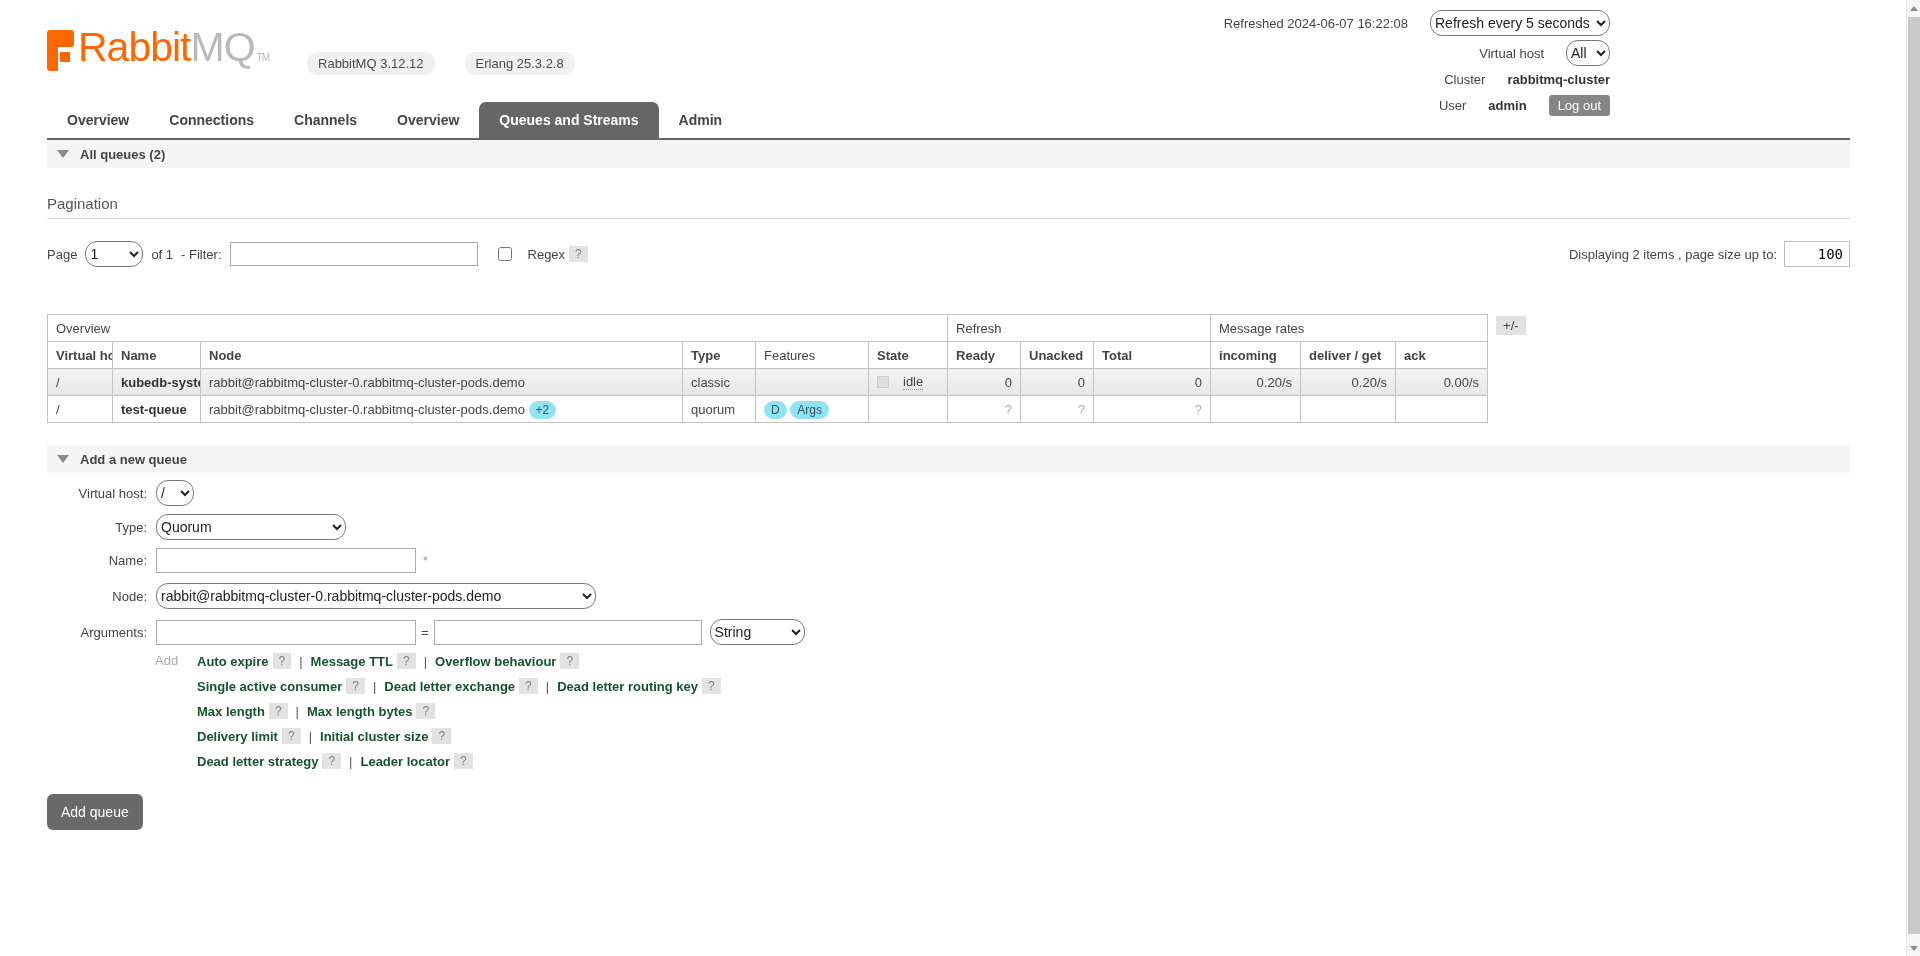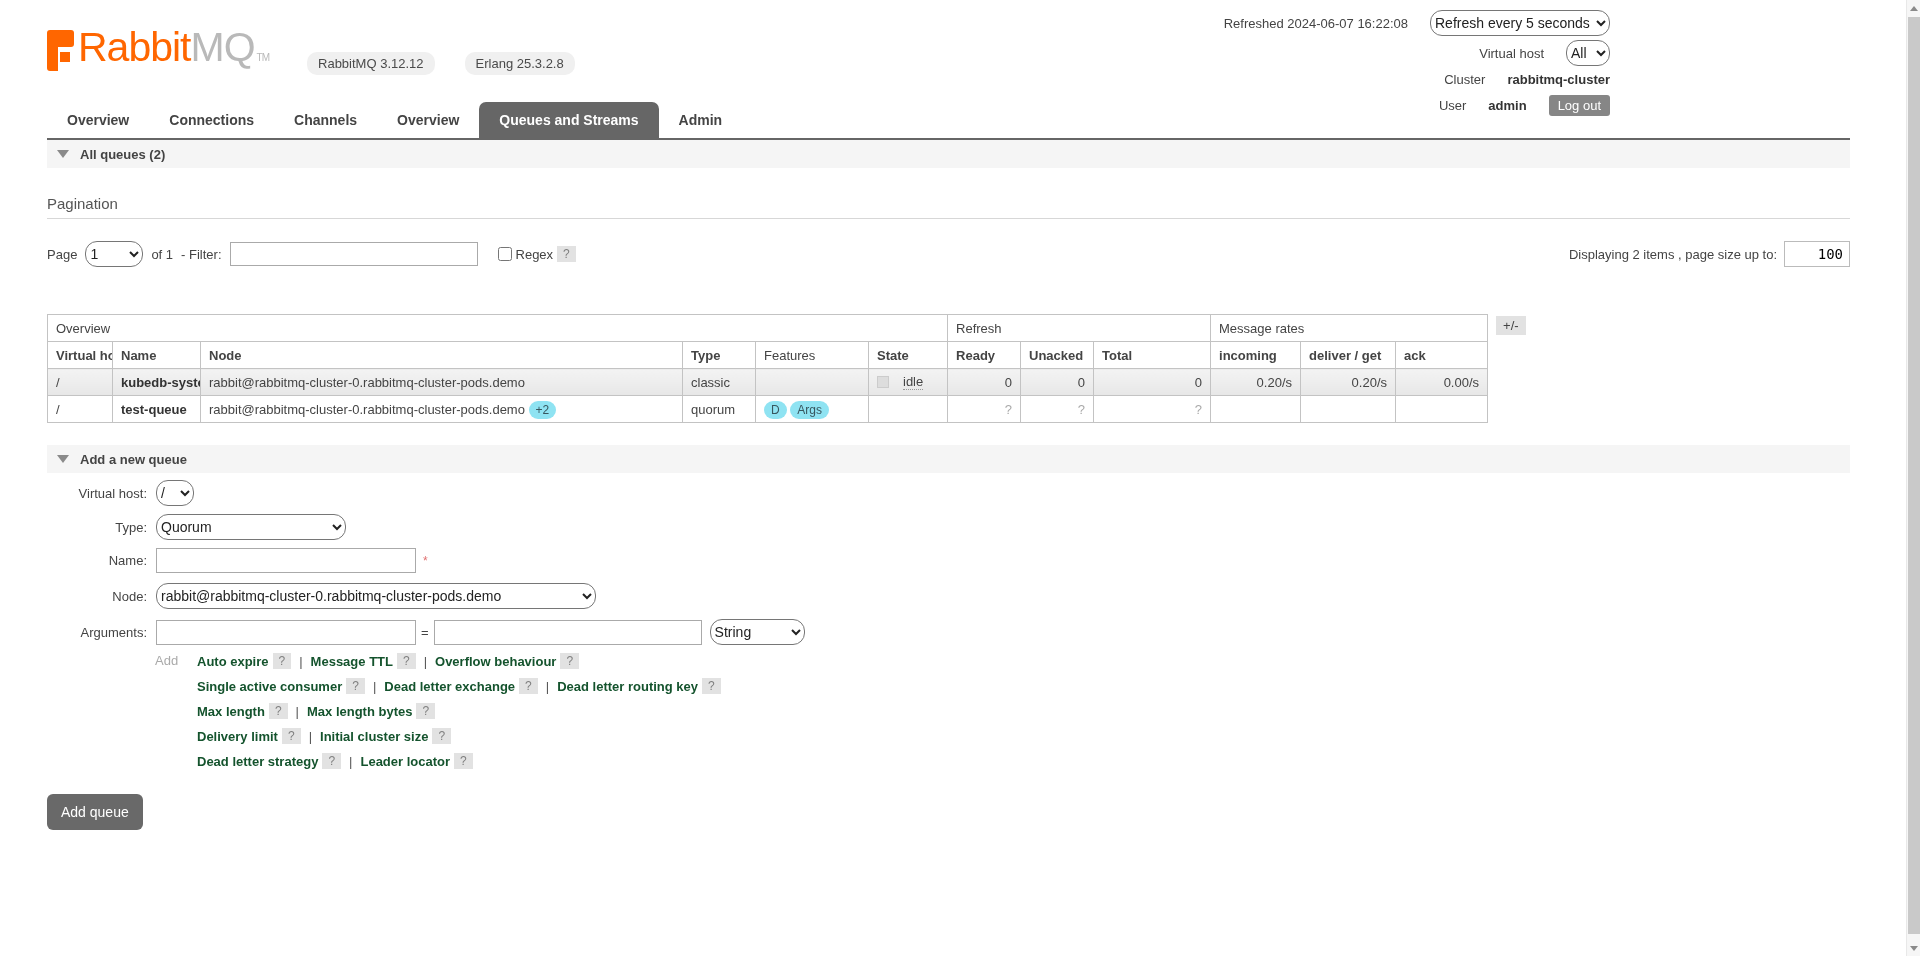--- a/index.html
+++ b/index.html
@@ -174,21 +174,21 @@
 
   <div class="controls-row">
     <span class="gap">Page</span>
     <select class="sel-page gap">
       <option>1</option>
     </select>
     <span class="gap">of 1</span>
     <span class="gap">- Filter:</span>
     <input class="filter-input" type="text" value="" style="">
     <input class="regex-box" type="checkbox" style="">
-    <span style="margin-left:4px">Regex</span>
+    <span style="margin-left:16px">Regex</span>
     <span class="help">?</span>
     <div class="right-controls">
       <span>Displaying 2 items , page size up to:</span>
       <input class="pagesize-input" type="text" value="100" style="">
     </div>
   </div>
 
   <div class="table-wrap">
     <table class="queues">
       <colgroup>

